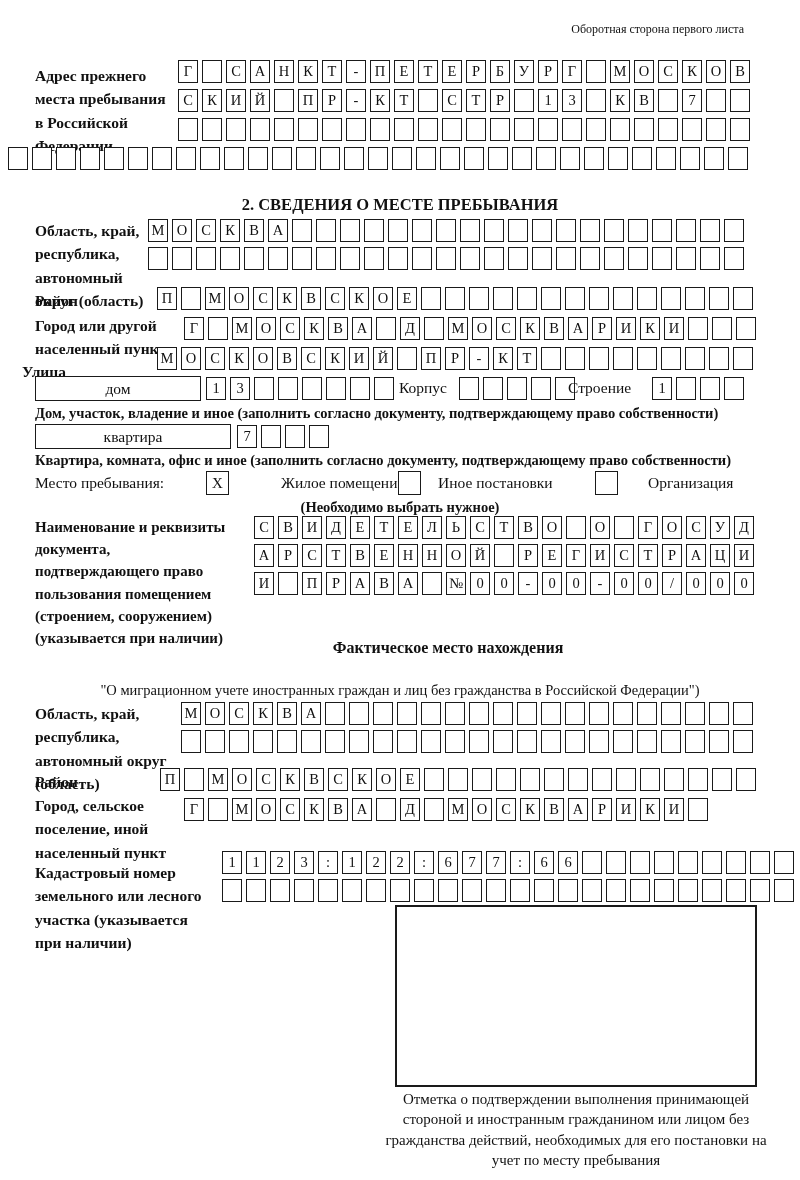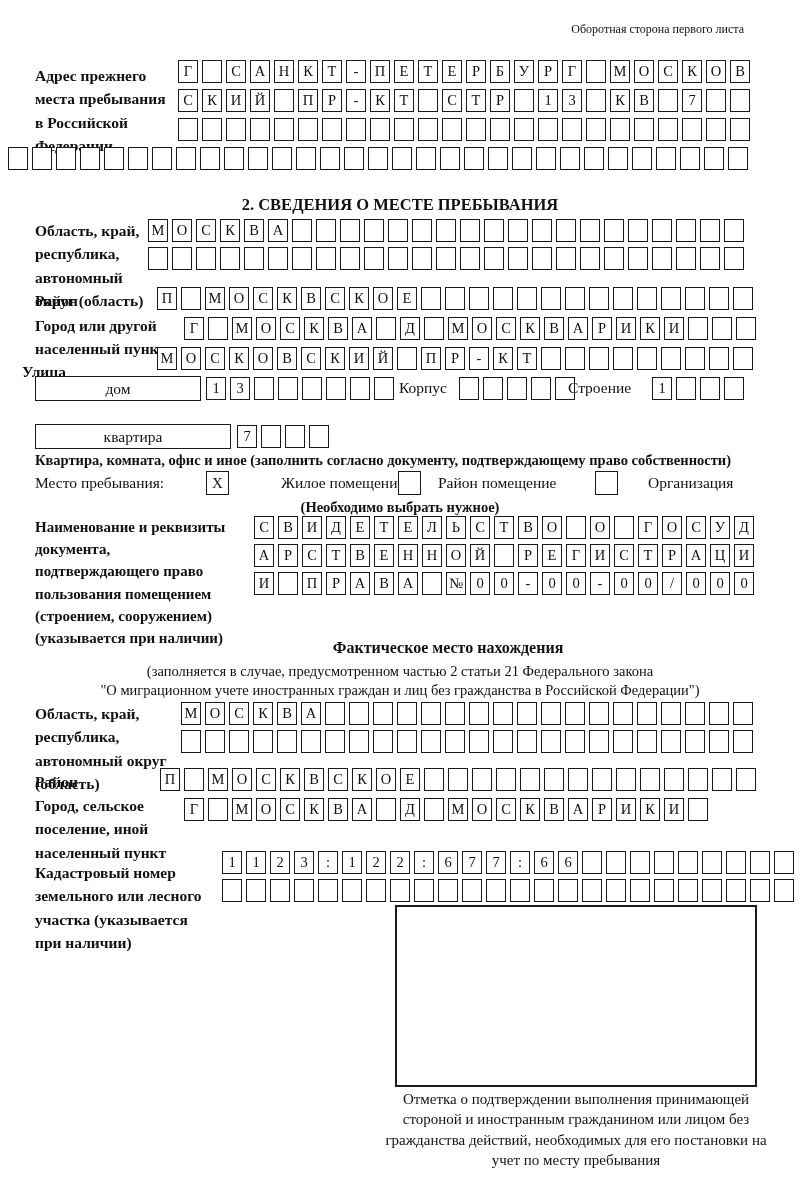--- a/index.html
+++ b/index.html
@@ -312,35 +312,36 @@
       <span class="cell"></span>
       <span class="cell"></span>
     </div>
   <div class="inlab" style="top:379px;left:568px;">Строение</div>
   <div class="row" style="top:377px;left:652px;">
       <span class="cell">1</span>
       <span class="cell"></span>
       <span class="cell"></span>
       <span class="cell"></span>
     </div>
+  <div class="lbl" style="top:403px;left:35px;width:760px;font-size:14.5px;">Дом, участок, владение и иное (заполнить согласно документу, подтверждающему право собственности)</div>
 
   <div class="widebox" style="top:424px;left:35px;width:196px;">квартира</div>
   <div class="row" style="top:425px;left:237px;">
       <span class="cell">7</span>
       <span class="cell"></span>
       <span class="cell"></span>
       <span class="cell"></span>
     </div>
   <div class="lbl" style="top:450px;left:35px;width:760px;font-size:14.5px;">Квартира, комната, офис и иное (заполнить согласно документу, подтверждающему право собственности)</div>
 
   <div class="inlab" style="top:474px;left:35px;">Место пребывания:</div>
   <span class="cb" style="top:471px;left:206px;">X</span>
   <div class="inlab" style="top:474px;left:239px;margin-left:42px;">Жилое помещение</div>
   <span class="cb" style="top:471px;left:398px;"></span>
-  <div class="inlab" style="top:474px;left:438px;">Район помещение</div>
+  <div class="inlab" style="top:474px;left:438px;">Иное постановки</div>
   <span class="cb" style="top:471px;left:595px;"></span>
   <div class="inlab" style="top:474px;left:648px;">Организация</div>
   <div class="lbl" style="top:516px;left:35px;width:198px;font-size:15px;line-height:1.48;">Наименование и реквизиты документа, подтверждающего право пользования помещением (строением, сооружением) (указывается при наличии)</div>
 
   <div class="lbl" style="top:497px;left:150px;width:500px;text-align:center;font-size:14.5px;">(Необходимо выбрать нужное)</div>
   <div class="row" style="top:516px;left:254px;">
       <span class="cell">С</span>
       <span class="cell">В</span>
       <span class="cell">И</span>
       <span class="cell">Д</span>
@@ -403,21 +404,20 @@
       <span class="cell">-</span>
       <span class="cell">0</span>
       <span class="cell">0</span>
       <span class="cell">/</span>
       <span class="cell">0</span>
       <span class="cell">0</span>
       <span class="cell">0</span>
     </div>
 
   <div class="ttl" style="top:639px;font-size:16px;padding-left:48px;">Фактическое место нахождения</div>
-  <div class="cap" style="top:663px;">(заполняется в случае, предусмотренном частью 2 статьи 21 Федерального закона</div>
   <div class="cap" style="top:682px;">"О миграционном учете иностранных граждан и лиц без гражданства в Российской Федерации")</div>
 
   <div class="lbl" style="top:702px;left:35px;width:140px;">Область, край, республика, автономный округ (область)</div>
   <div class="row" style="top:702px;left:181px;">
       <span class="cell">М</span>
       <span class="cell">О</span>
       <span class="cell">С</span>
       <span class="cell">К</span>
       <span class="cell">В</span>
       <span class="cell">А</span>

